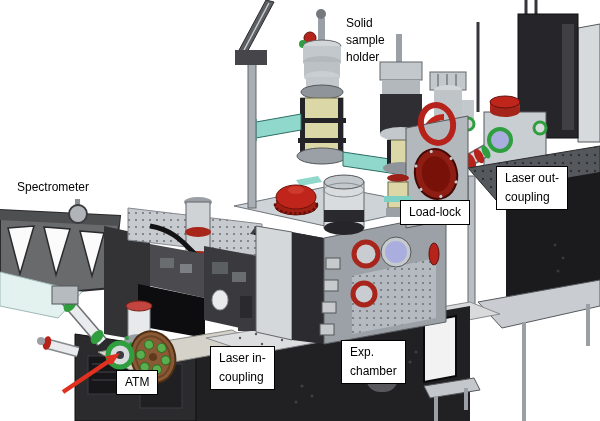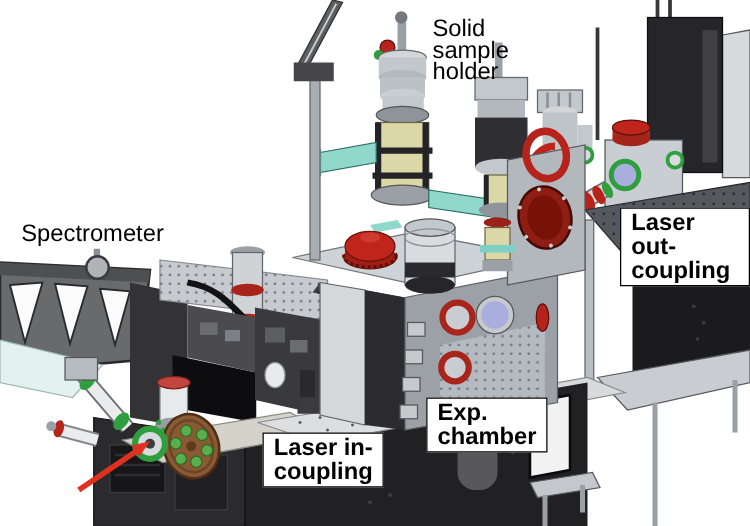--- a/index.html
+++ b/index.html
@@ -2,28 +2,28 @@
 <html style="--background: #ffffff; --text-color: #000000; --label-bg: #ffffff; --label-border: #000000; --arrow-red: #e03020; --flange-red: #b6231b; --dome-red: #c0251b; --valve-dark-red: #8e1d14; --seal-green: #2f9e3f; --manipulator-yellow: #dcd7a6; --support-teal: #8fd8cb; --viewport-lavender: #a9aede; --wheel-copper: #8a5a35; --panel-cyan: #e3f1ef; --chamber-gray: #c9ced3; --frame-black: #212124; --truss-gray: #686a6c;"><head>
 <meta charset="utf-8">
 <style>
   html,body{margin:0;padding:0;background:#fff;}
   .stage{
     position:relative;width:600px;height:421px;background:var(--background,#fff);
     overflow:hidden;font-family:"Liberation Sans",sans-serif;
   }
   .stage svg{position:absolute;left:0;top:0;}
   .lbl{
-    position:absolute;font-size:19px;color:var(--text-color,#000);
+    position:absolute;font-size:12px;color:var(--text-color,#000);
     white-space:pre-line;z-index:5;
   }
   .plain{line-height:17px;}
   .boxed{
     background:var(--label-bg,#fff);
     border:1.5px solid var(--label-border,#000);
-    padding:2px 8px;line-height:19px;font-weight:bold;
+    padding:2px 8px;line-height:19px;
   }
 </style>
 </head>
 <body>
 
 <div class="stage">
 
 <svg width="600" height="421" viewBox="0 0 600 421">
   <defs>
     <pattern id="dotsDark" width="7" height="7" patternUnits="userSpaceOnUse">
@@ -317,18 +317,20 @@
     <polygon points="120,353 111.5,365.4 105.3,356.4" fill="var(--arrow-red,#e03020)"></polygon>
   </g>
 </svg>
 
 <div class="lbl plain" style="left:346px;top:15px">Solid
 sample
 holder</div>
 <div class="lbl plain" style="left:17px;top:179px">Spectrometer</div>
 <div class="lbl boxed" style="left:496px;top:166px">Laser out-
 coupling</div>
+<div class="lbl boxed" style="left:400px;top:200px">Load-lock</div>
+<div class="lbl boxed" style="left:116px;top:370px">ATM</div>
 <div class="lbl boxed" style="left:210px;top:346px">Laser in-
 coupling</div>
-<div class="lbl boxed" style="left:341px;top:318px">Exp.
+<div class="lbl boxed" style="left:341px;top:340px">Exp.
 chamber</div>
 
 </div>
 
 </body></html>

